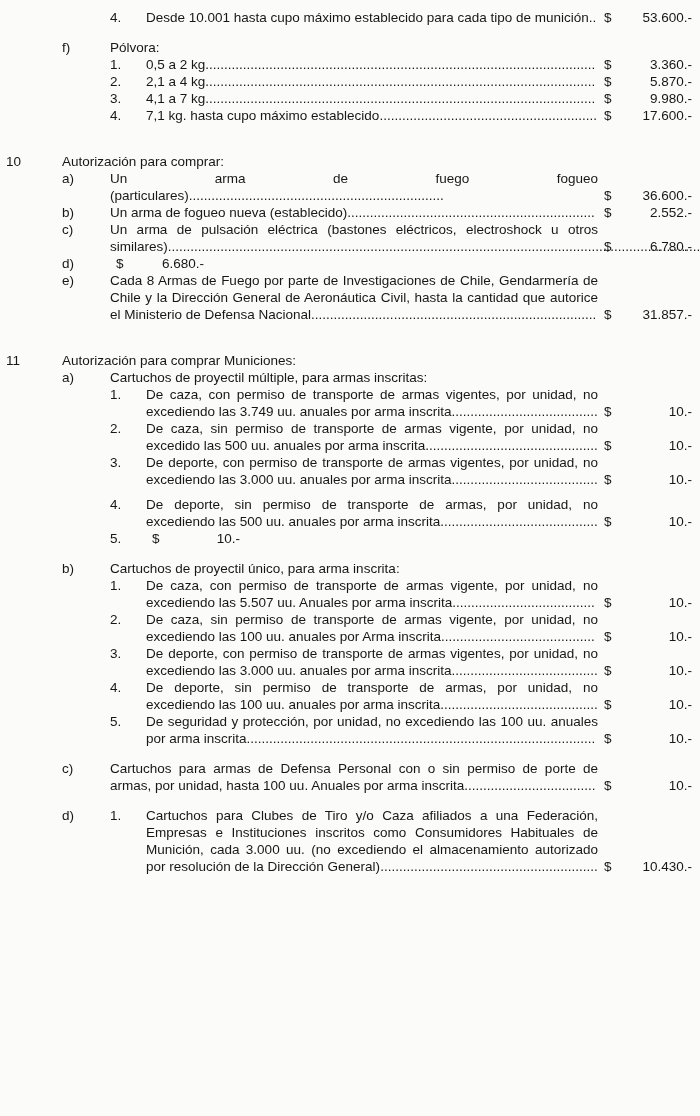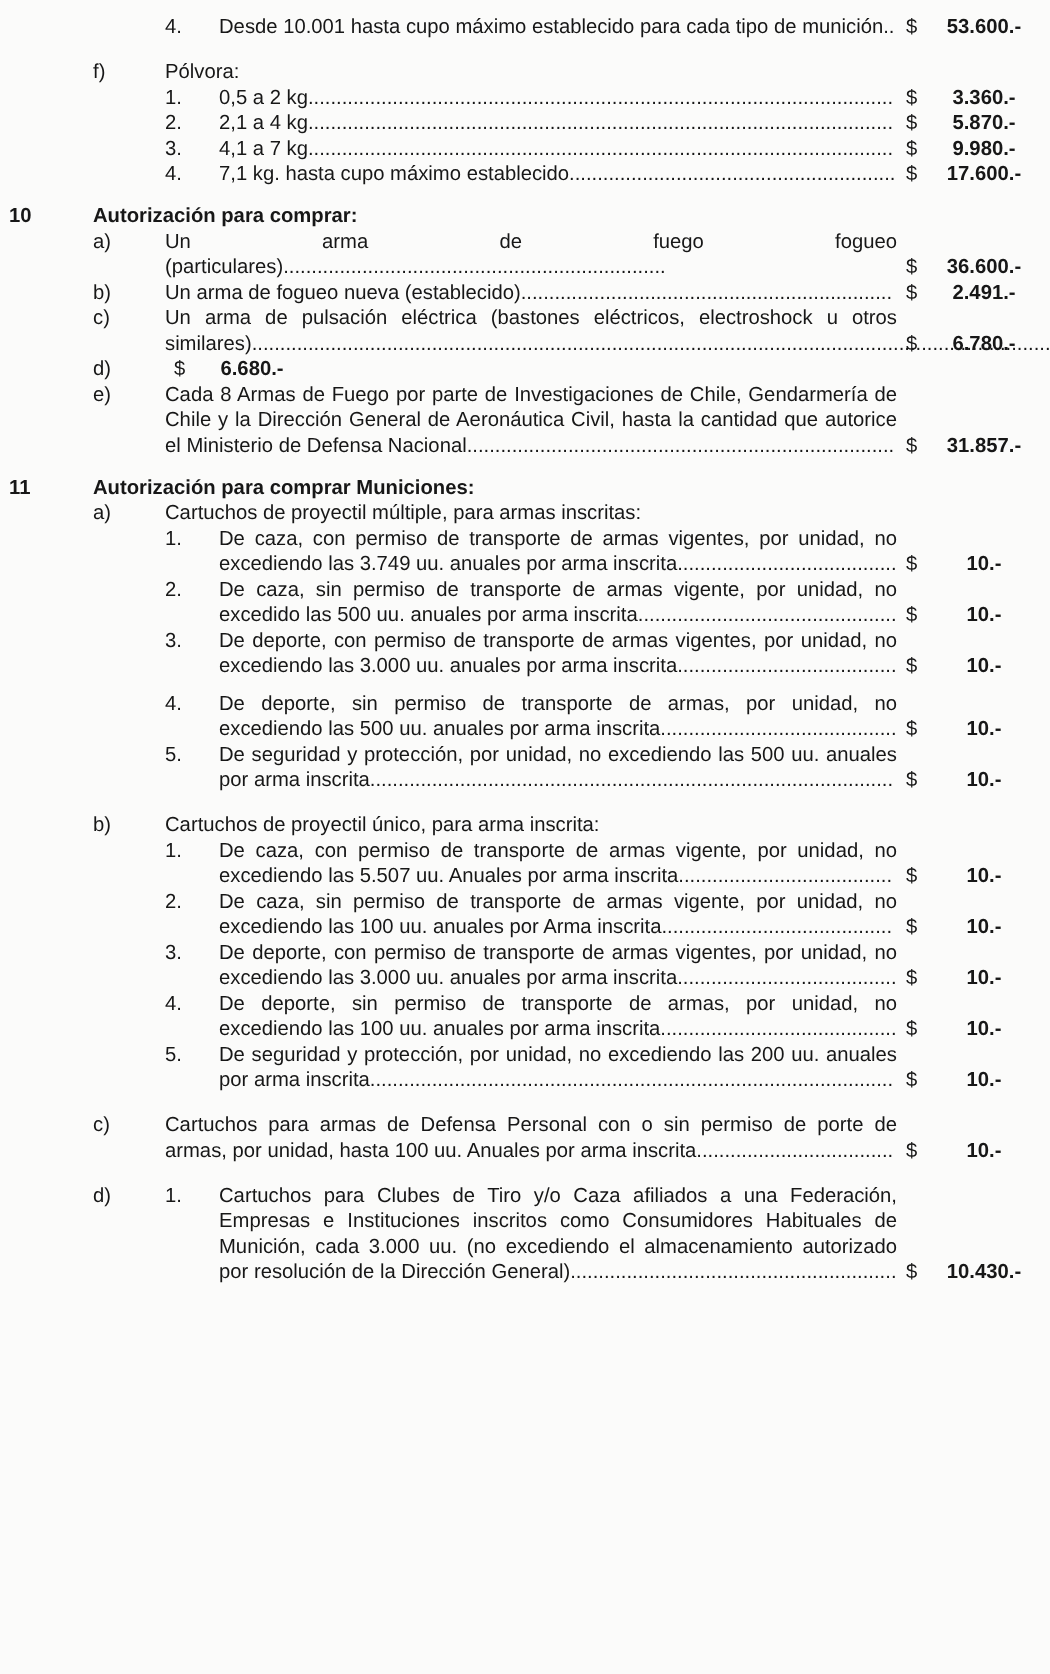--- a/index.html
+++ b/index.html
@@ -10,33 +10,33 @@
     background: #fbfbfa;
     font-family: "Liberation Sans", sans-serif;
     font-size: 13.5px;
     line-height: 17px;
     color: #171717;
   }
   .page { padding: 9px 8px 6px 6px; }
   .row { display: flex; align-items: flex-start; }
   .gap-sm { margin-top: 8px; }
   .gap-md { margin-top: 13px; }
-  .gap-lg { margin-top: 11px; font-weight: bold; }
+  .gap-lg { margin-top: 29px; }
   .cell { flex: 0 0 auto; }
   .label { white-space: nowrap; }
   .l0 { width: 56px; }
   .l1 { width: 48px; }
   .l2 { width: 36px; }
   .text {
     flex: 1 1 auto;
     min-width: 0;
     text-align: justify;
   }
   .dollar { width: 22px; padding-left: 6px; align-self: flex-end; box-sizing: border-box; }
-  .amount { width: 72px; text-align: center; align-self: flex-end; font-weight: bold; }
+  .amount { width: 72px; text-align: right; align-self: flex-end; }
 </style>
 </head>
 <body>
 
 <div class="page">
   <div id="tariff-list">
       <div class="row">
     <div class="cell label l0"></div>
     <div class="cell label l1"></div>
     <div class="cell label l2">4.</div>
@@ -96,21 +96,21 @@
     <div class="cell text"><span class="txt">Un arma de fuego fogueo (particulares)</span><span class="leader">....................................................................</span></div>
     <div class="cell dollar">$</div>
     <div class="cell amount">36.600.-</div>
   </div>
       <div class="row">
     <div class="cell label l0"></div>
     <div class="cell label l1">b)</div>
 
     <div class="cell text"><span class="txt">Un arma de fogueo nueva (establecido)</span><span class="leader">..................................................................</span></div>
     <div class="cell dollar">$</div>
-    <div class="cell amount">2.491.-</div>
+    <div class="cell amount">2.552.-</div>
   </div>
       <div class="row">
     <div class="cell label l0"></div>
     <div class="cell label l1">c)</div>
 
     <div class="cell text"><span class="txt">Un arma de pulsación eléctrica (bastones eléctricos, electroshock u otros similares)</span><span class="leader">................................................................................................................................................................................................................................................................................................................................................................................................................</span></div>
     <div class="cell dollar">$</div>
     <div class="cell amount">6.780.-</div>
   </div>
       <div class="row">
@@ -170,21 +170,20 @@
     <div class="cell label l1"></div>
     <div class="cell label l2">4.</div>
     <div class="cell text"><span class="txt">De deporte, sin permiso de transporte de armas, por unidad, no excediendo las 500 uu. anuales por arma inscrita</span><span class="leader">..........................................</span></div>
     <div class="cell dollar">$</div>
     <div class="cell amount">10.-</div>
   </div>
       <div class="row">
     <div class="cell label l0"></div>
     <div class="cell label l1"></div>
     <div class="cell label l2">5.</div>
-    <div class="cell text"><span class="txt">De seguridad y protección, por unidad, no excediendo las 500 uu. anuales por arma inscrita</span><span class="leader">.............................................................................................</span></div>
     <div class="cell dollar">$</div>
     <div class="cell amount">10.-</div>
   </div>
       <div class="row gap-md">
     <div class="cell label l0"></div>
     <div class="cell label l1">b)</div>
 
     <div class="cell text"><span class="txt">Cartuchos de proyectil único, para arma inscrita:</span></div>
 
   </div>
@@ -217,21 +216,21 @@
     <div class="cell label l1"></div>
     <div class="cell label l2">4.</div>
     <div class="cell text"><span class="txt">De deporte, sin permiso de transporte de armas, por unidad, no excediendo las 100 uu. anuales por arma inscrita</span><span class="leader">..........................................</span></div>
     <div class="cell dollar">$</div>
     <div class="cell amount">10.-</div>
   </div>
       <div class="row">
     <div class="cell label l0"></div>
     <div class="cell label l1"></div>
     <div class="cell label l2">5.</div>
-    <div class="cell text"><span class="txt">De seguridad y protección, por unidad, no excediendo las 200 uu. anuales por arma inscrita</span><span class="leader">.............................................................................................</span></div>
+    <div class="cell text"><span class="txt">De seguridad y protección, por unidad, no excediendo las 100 uu. anuales por arma inscrita</span><span class="leader">.............................................................................................</span></div>
     <div class="cell dollar">$</div>
     <div class="cell amount">10.-</div>
   </div>
       <div class="row gap-md">
     <div class="cell label l0"></div>
     <div class="cell label l1">c)</div>
 
     <div class="cell text"><span class="txt">Cartuchos para armas de Defensa Personal con o sin permiso de porte de armas, por unidad, hasta 100 uu. Anuales por arma inscrita</span><span class="leader">...................................</span></div>
     <div class="cell dollar">$</div>
     <div class="cell amount">10.-</div>

